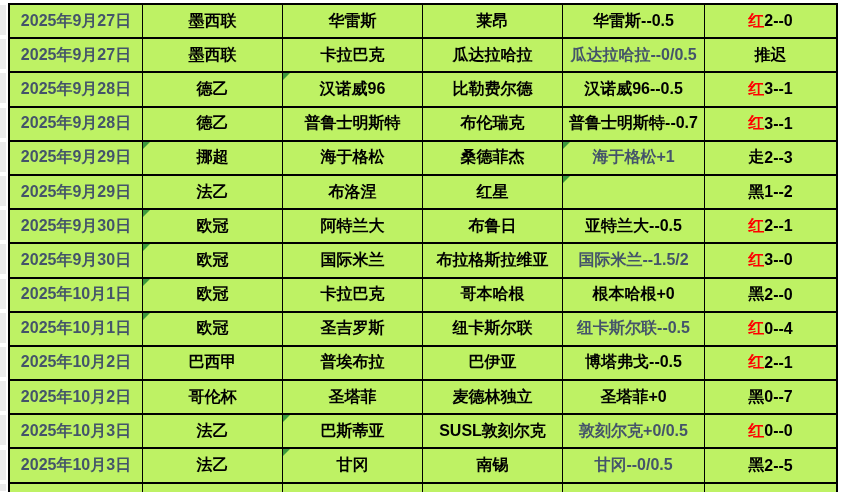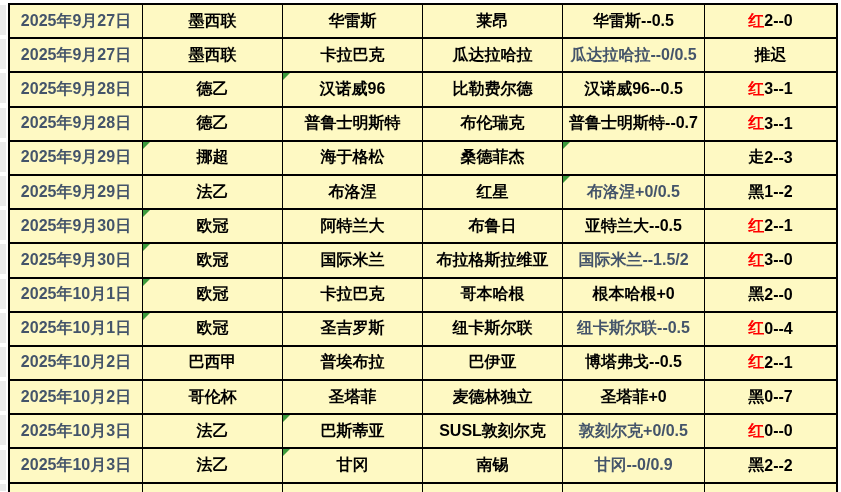--- a/index.html
+++ b/index.html
@@ -9,21 +9,21 @@
     position:relative;
   }
   
   .left-strip{
     position:absolute;left:0;top:5px;width:6px;height:486px;
     background:repeating-linear-gradient(to bottom,#ebebeb 0px,#ebebeb 30px,#ffffff 30px,#ffffff 34.2px);
   }
   .sheet{
     position:absolute;left:8px;top:3px;width:830px;height:489px;
     border:2px solid #000;border-bottom:none;
-    box-sizing:border-box;overflow:hidden;background:#fef9c3;
+    box-sizing:border-box;overflow:hidden;background:#bef264;
     display:grid;
     grid-template-columns:133px 140px 140px 140px 142px auto;
     grid-auto-rows:34.2px;
   }
   .r{display:contents;}
   .c{
     position:relative;box-sizing:border-box;
     border-right:1px solid #000;border-bottom:2px solid #000;
     display:flex;align-items:center;justify-content:center;
     font-size:16px;font-weight:bold;color:#000;
@@ -141,20 +141,21 @@
         <span>挪超</span>
       </div>
     <div class="c">
         <span>海于格松</span>
       </div>
     <div class="c">
         <span>桑德菲杰</span>
       </div>
     <div class="c">
         <i class="tri"></i>
+        <span style="color:#44546A">海于格松+1</span>
       </div>
     <div class="c">
         <span style="color:#000000">走</span>
         <span>2--3</span>
       </div>
   </div>
 
   <div class="r">
     <div class="c date">
         <span>2025年9月29日</span>
@@ -163,21 +164,20 @@
         <span>法乙</span>
       </div>
     <div class="c">
         <span>布洛涅</span>
       </div>
     <div class="c">
         <span>红星</span>
       </div>
     <div class="c">
         <i class="tri"></i>
-        <span style="color:#44546A">布洛涅+0/0.5</span>
       </div>
     <div class="c">
         <span style="color:#000000">黑</span>
         <span>1--2</span>
       </div>
   </div>
 
   <div class="r">
     <div class="c date">
         <span>2025年9月30日</span>
@@ -345,25 +345,25 @@
         <span>法乙</span>
       </div>
     <div class="c">
         <i class="tri"></i>
         <span>甘冈</span>
       </div>
     <div class="c">
         <span>南锡</span>
       </div>
     <div class="c">
-        <span style="color:#44546A">甘冈--0/0.9</span>
+        <span style="color:#44546A">甘冈--0/0.5</span>
       </div>
     <div class="c">
         <span style="color:#000000">黑</span>
-        <span>2--2</span>
+        <span>2--5</span>
       </div>
   </div>
 
   <div class="r">
     <div class="c date"></div>
     <div class="c"></div>
     <div class="c"></div>
     <div class="c"></div>
     <div class="c"></div>
     <div class="c"></div>

